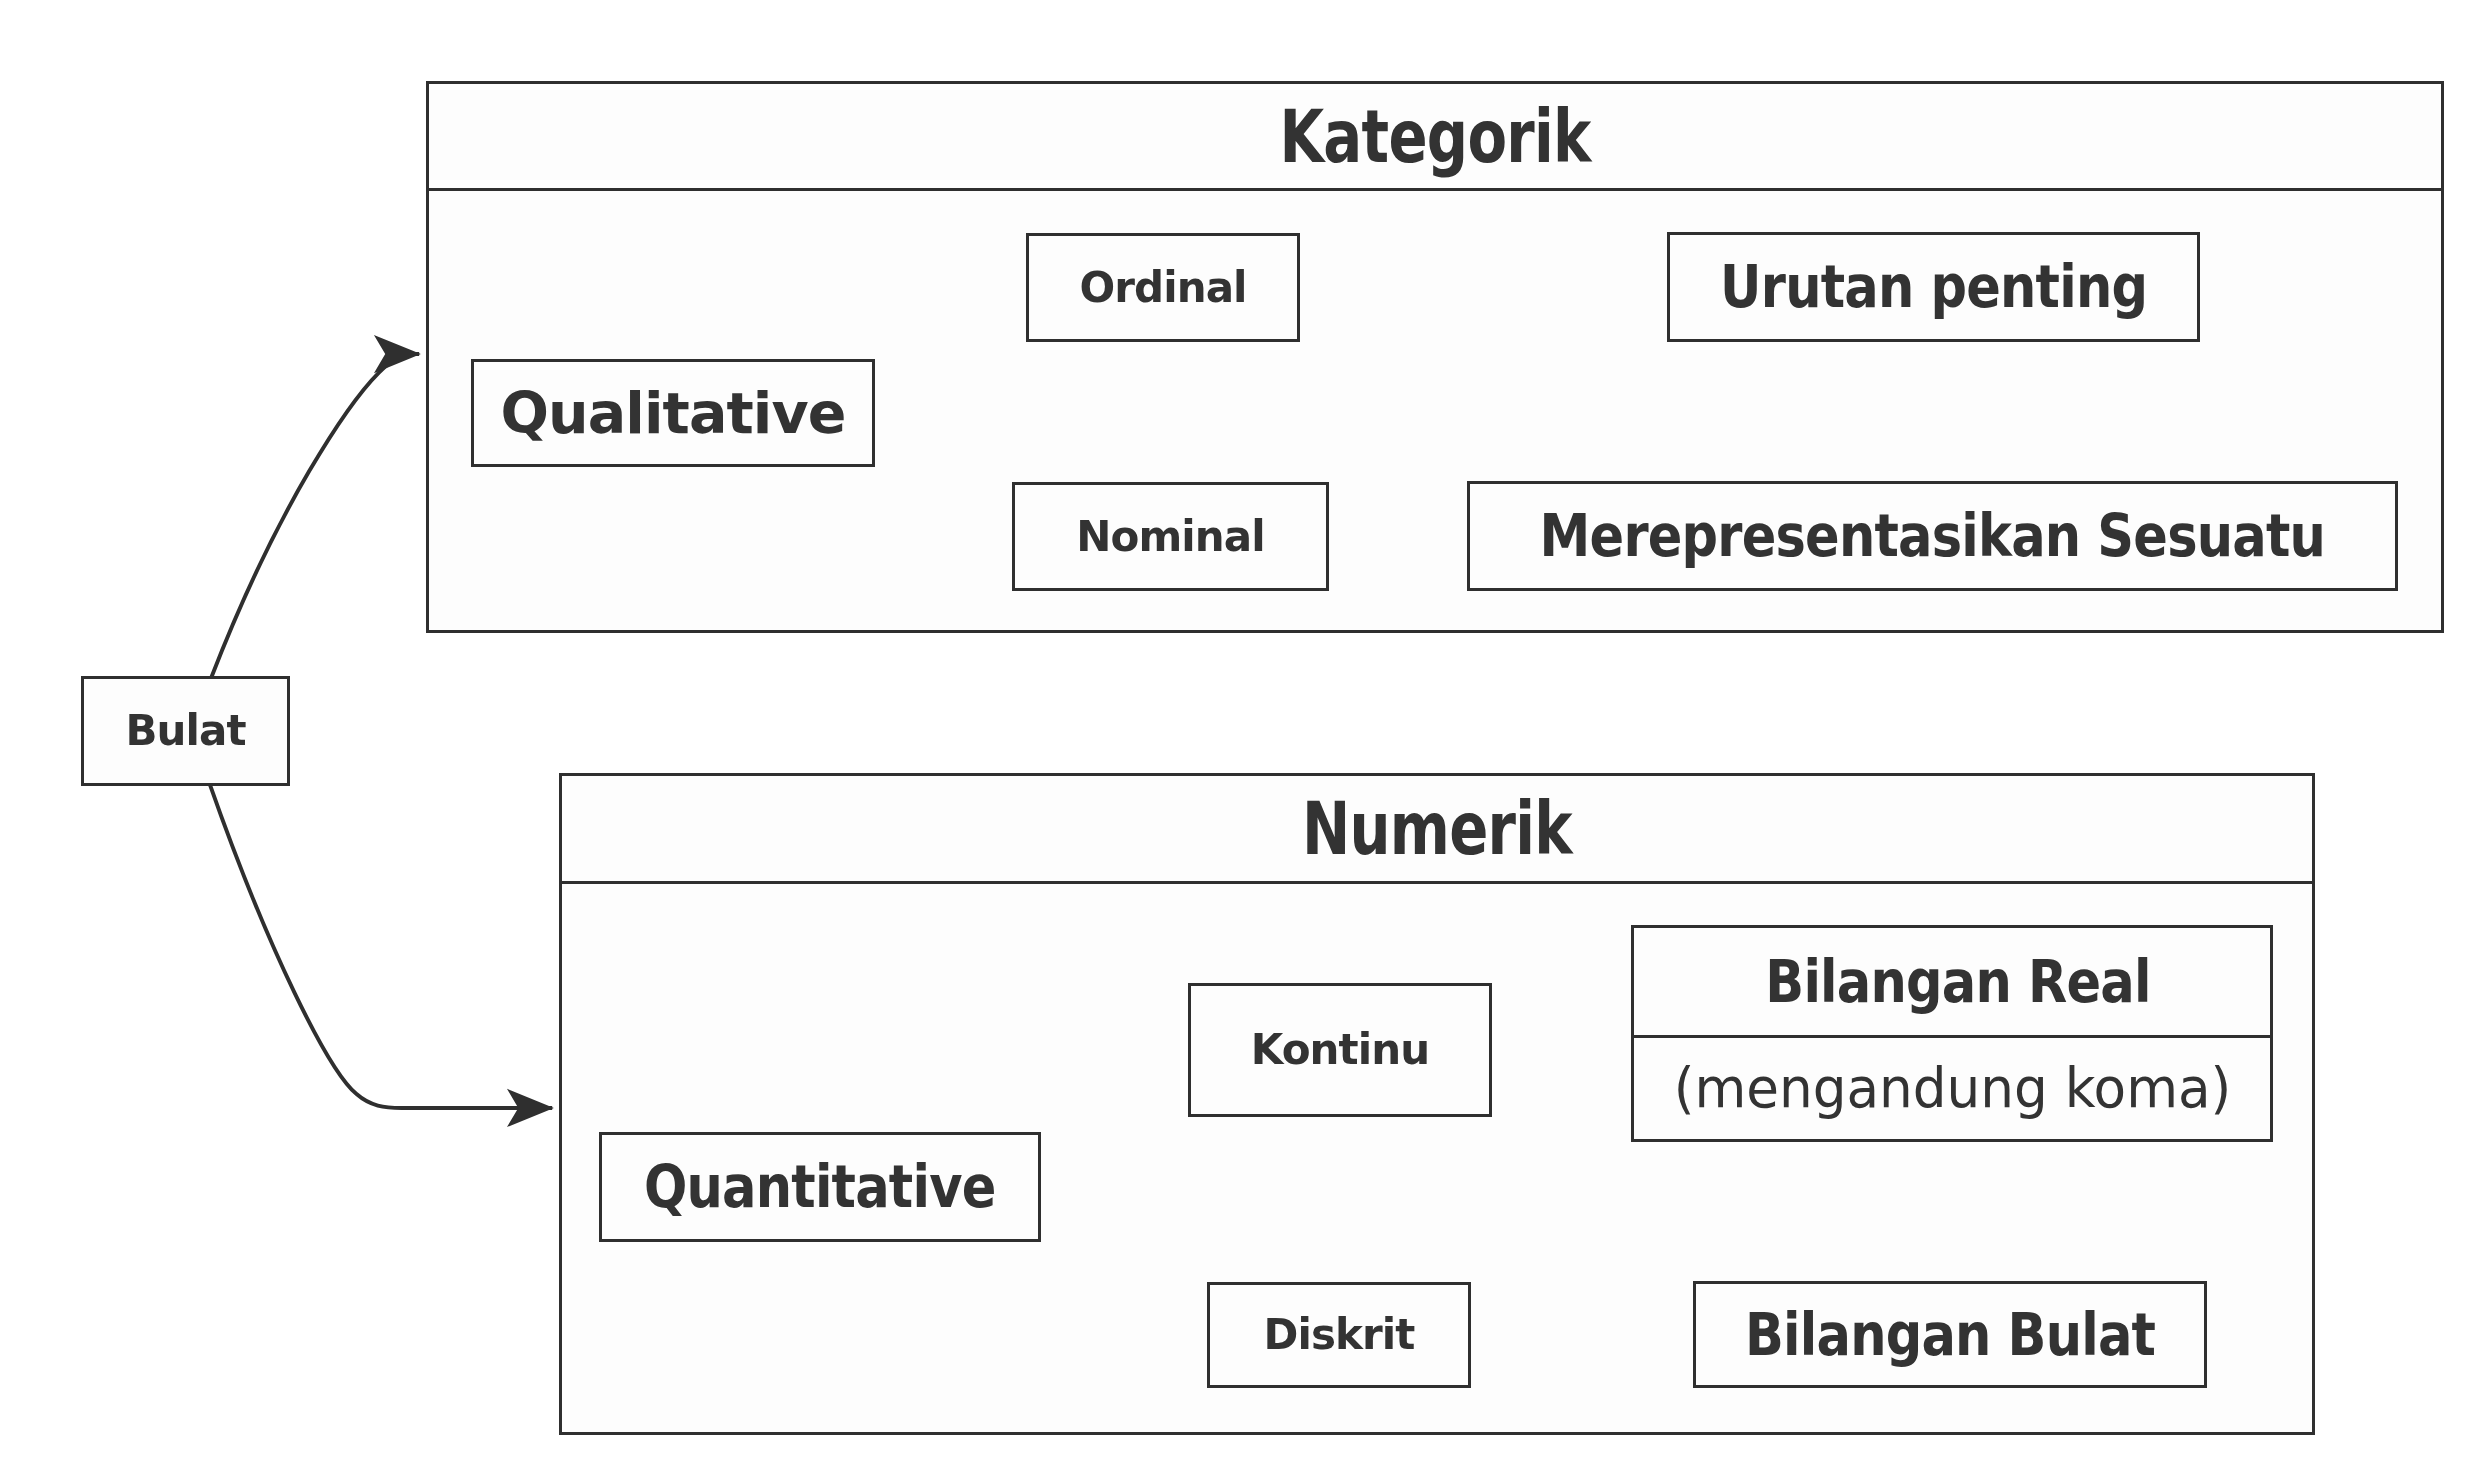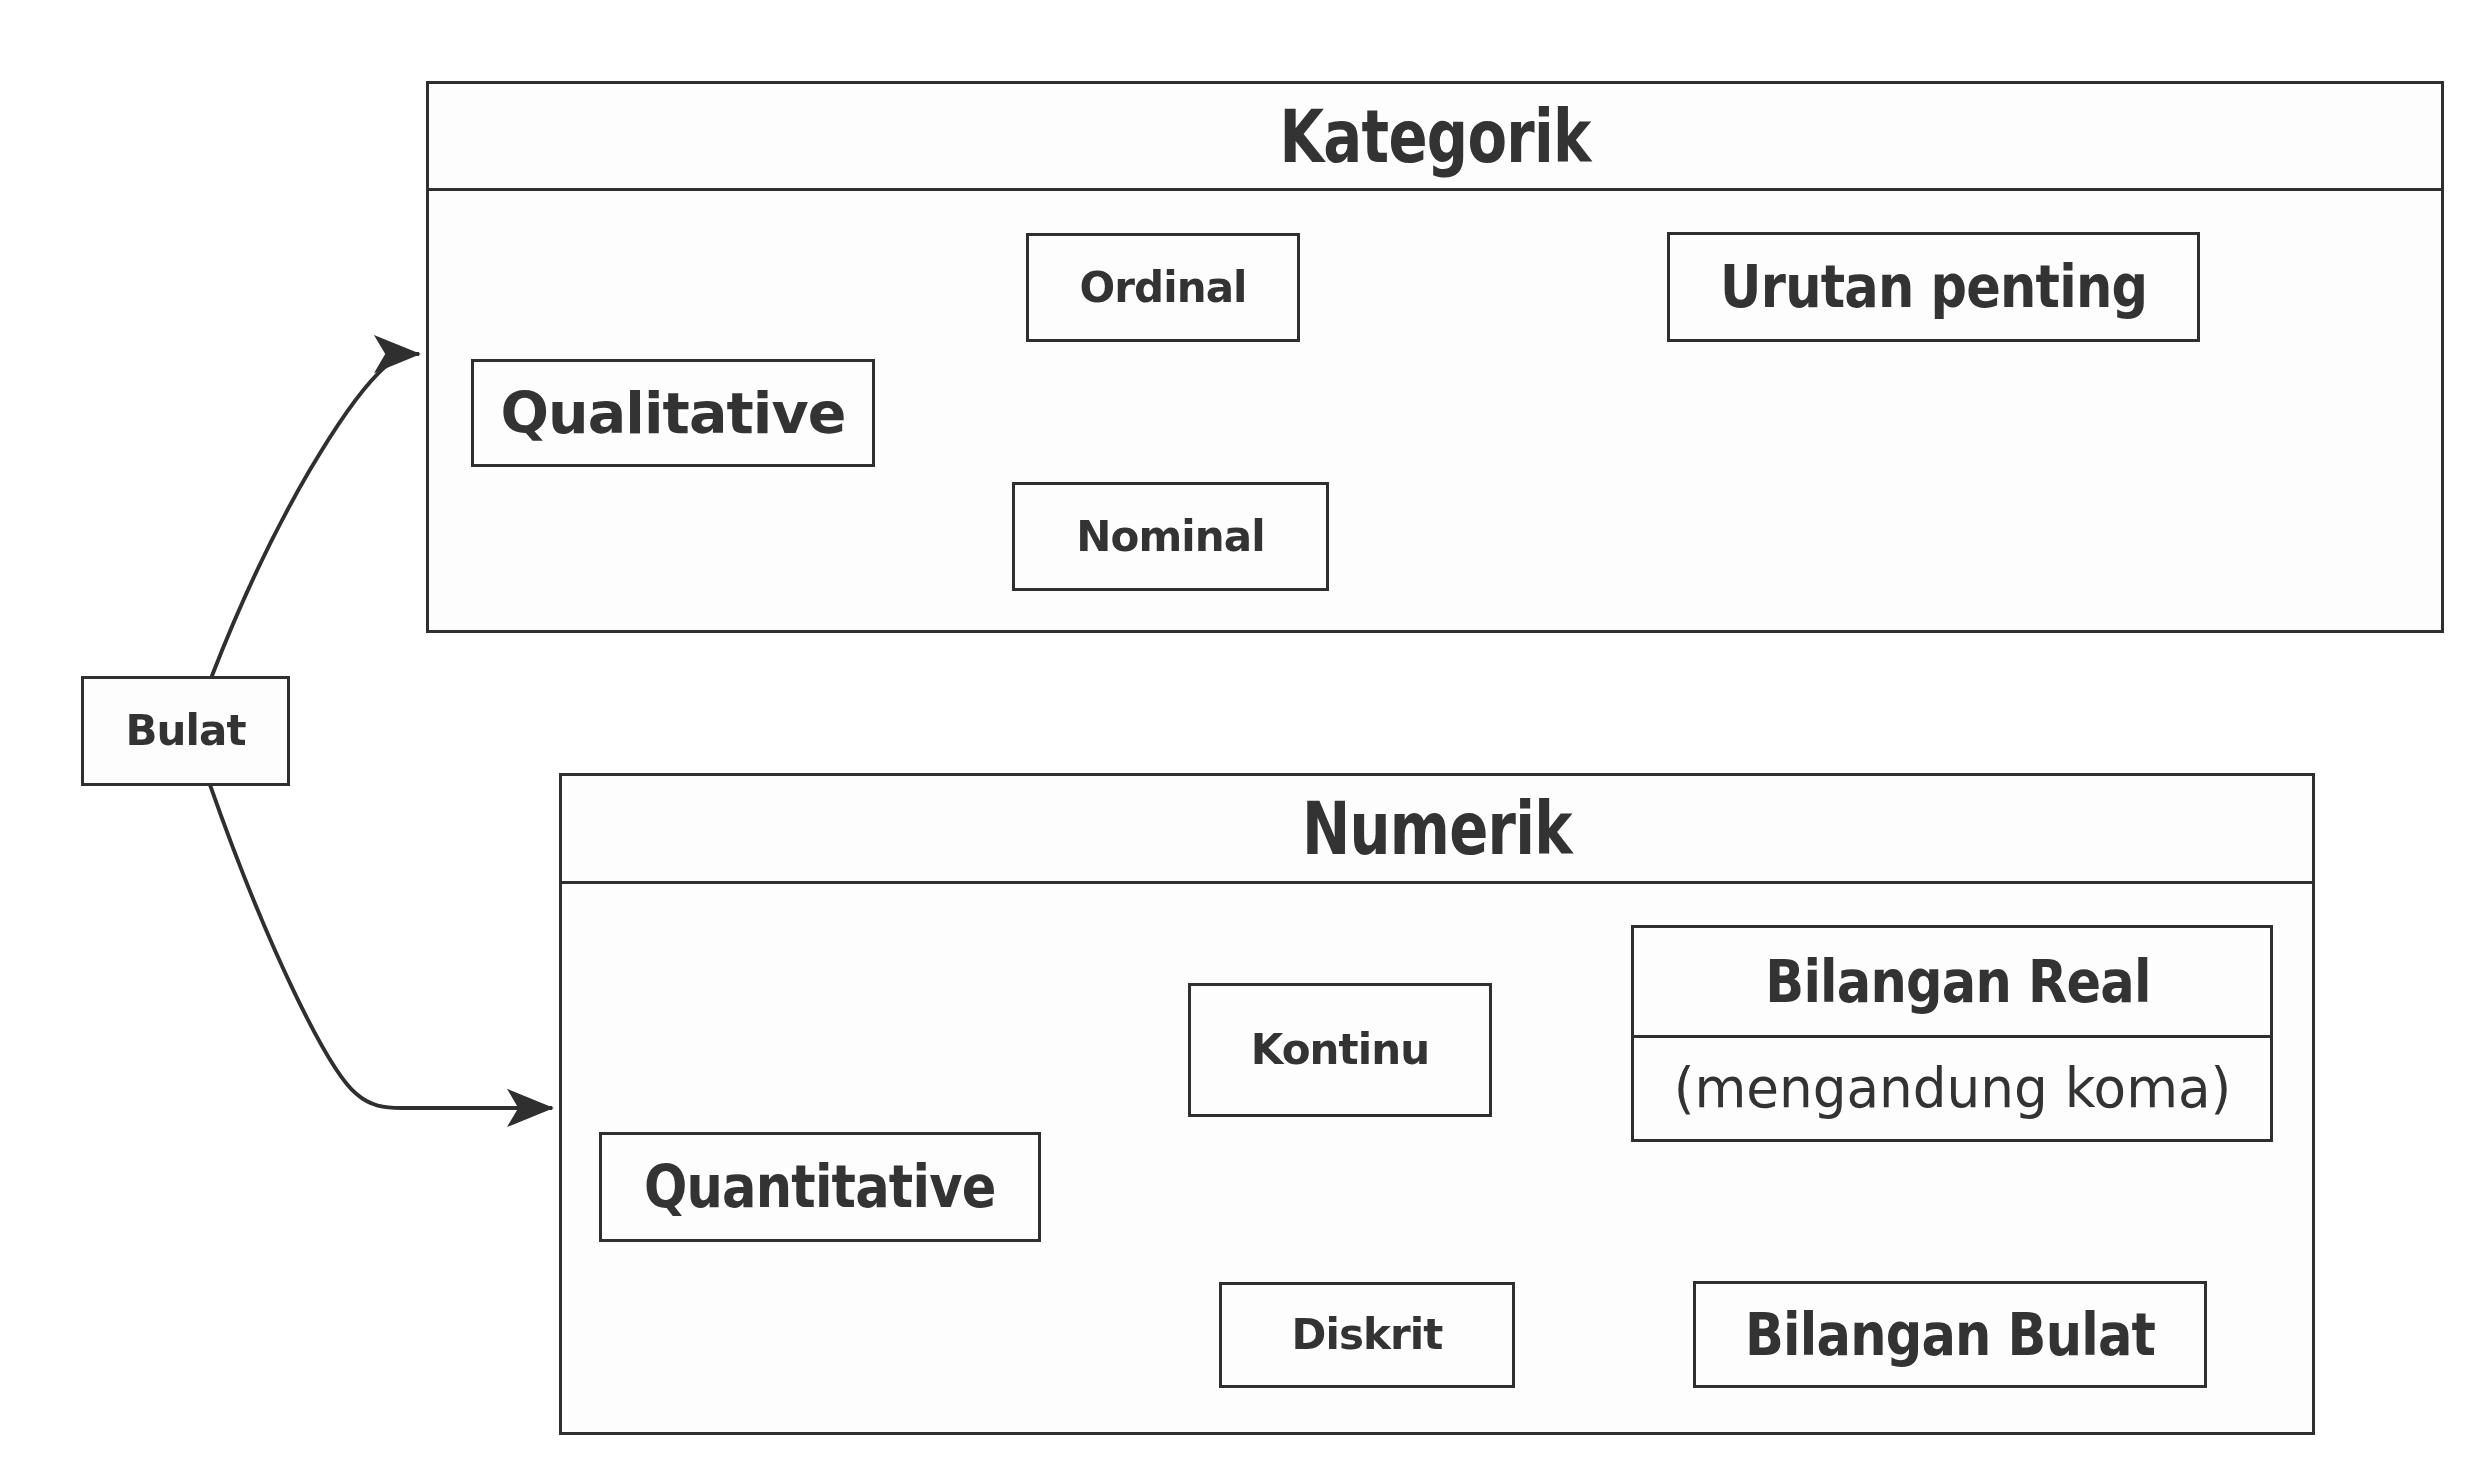--- a/index.html
+++ b/index.html
@@ -99,39 +99,42 @@
   </div>
 
   <div class="node" style="left:1667px;top:232px;width:533px;height:110px;">
     <span class="lbl lbl-cond">Urutan penting</span>
   </div>
 
   <div class="node" style="left:1012px;top:482px;width:317px;height:109px;">
     <span class="lbl lbl-wide">Nominal</span>
   </div>
 
+  <div class="node" style="left:1467px;top:481px;width:931px;height:110px;">
+    <span class="lbl lbl-cond">Merepresentasikan Sesuatu</span>
+  </div>
 
   <div class="node" style="left:599px;top:1132px;width:442px;height:110px;">
     <span class="lbl lbl-cond">Quantitative</span>
   </div>
 
   <div class="node" style="left:1188px;top:983px;width:304px;height:134px;">
     <span class="lbl lbl-wide">Kontinu</span>
   </div>
 
   <div class="node" style="left:1631px;top:925px;width:642px;height:217px;flex-direction:column;justify-content:flex-start;">
     <div class="split-row">
       <span class="lbl lbl-cond">Bilangan Real</span>
     </div>
     <div class="split-row2">
       <span class="lbl-sub">(mengandung koma)</span>
     </div>
   </div>
 
-  <div class="node" style="left:1207px;top:1282px;width:296px;height:106px;margin-left:12px;">
+  <div class="node" style="left:1207px;top:1282px;width:264px;height:106px;">
     <span class="lbl lbl-wide">Diskrit</span>
   </div>
 
   <div class="node" style="left:1693px;top:1281px;width:514px;height:107px;">
     <span class="lbl lbl-cond">Bilangan Bulat</span>
   </div>
 
 </div>
 
 

